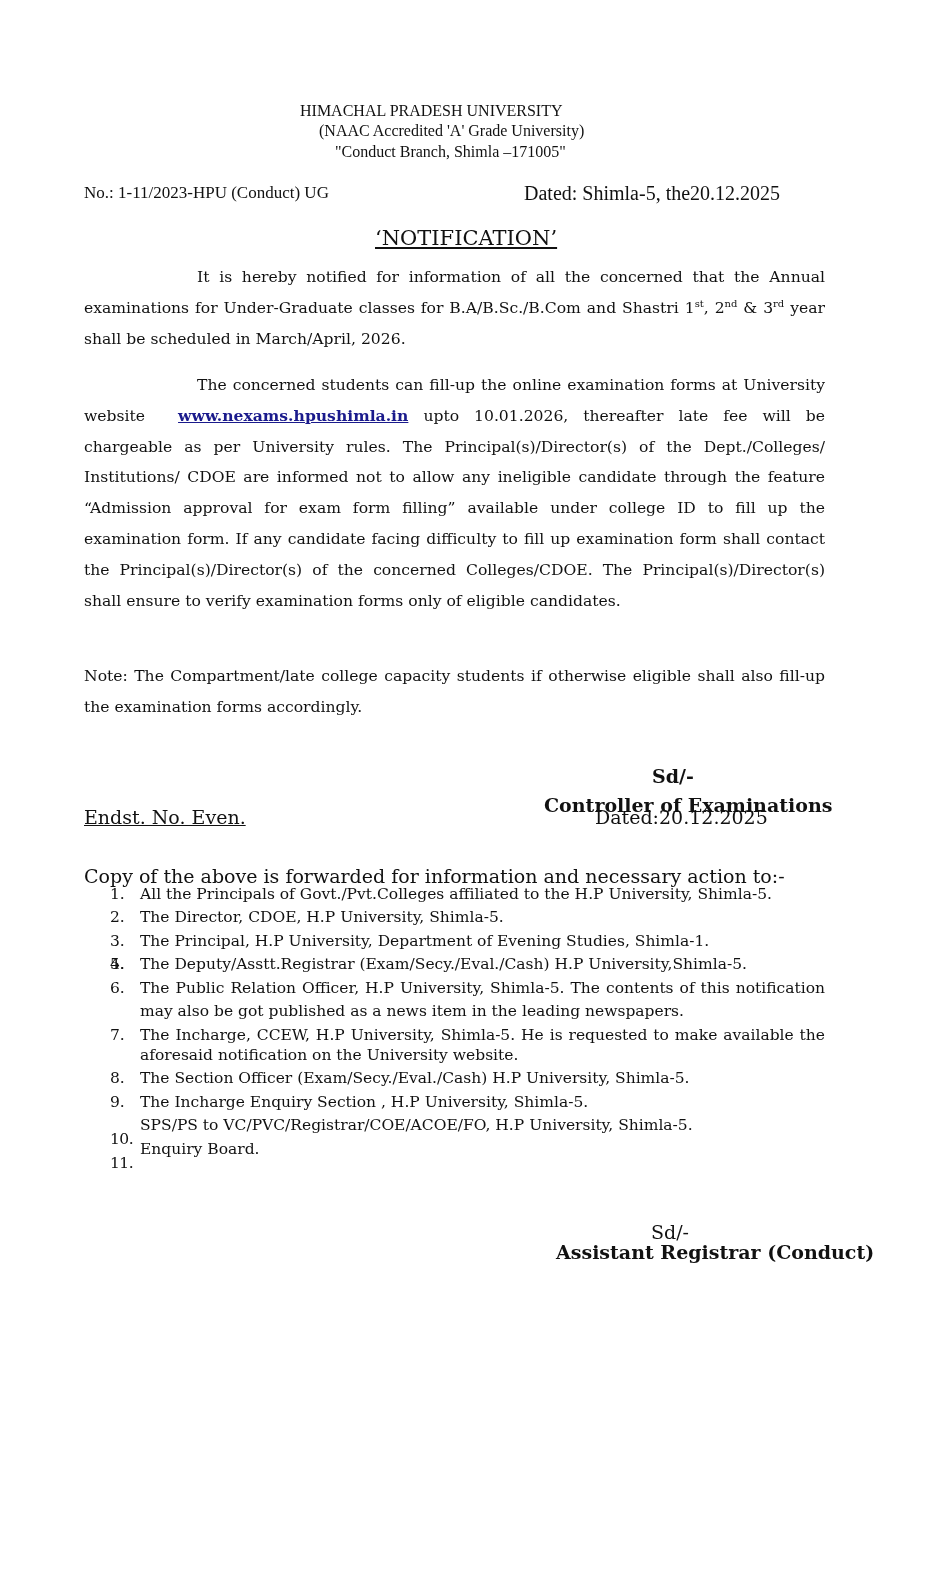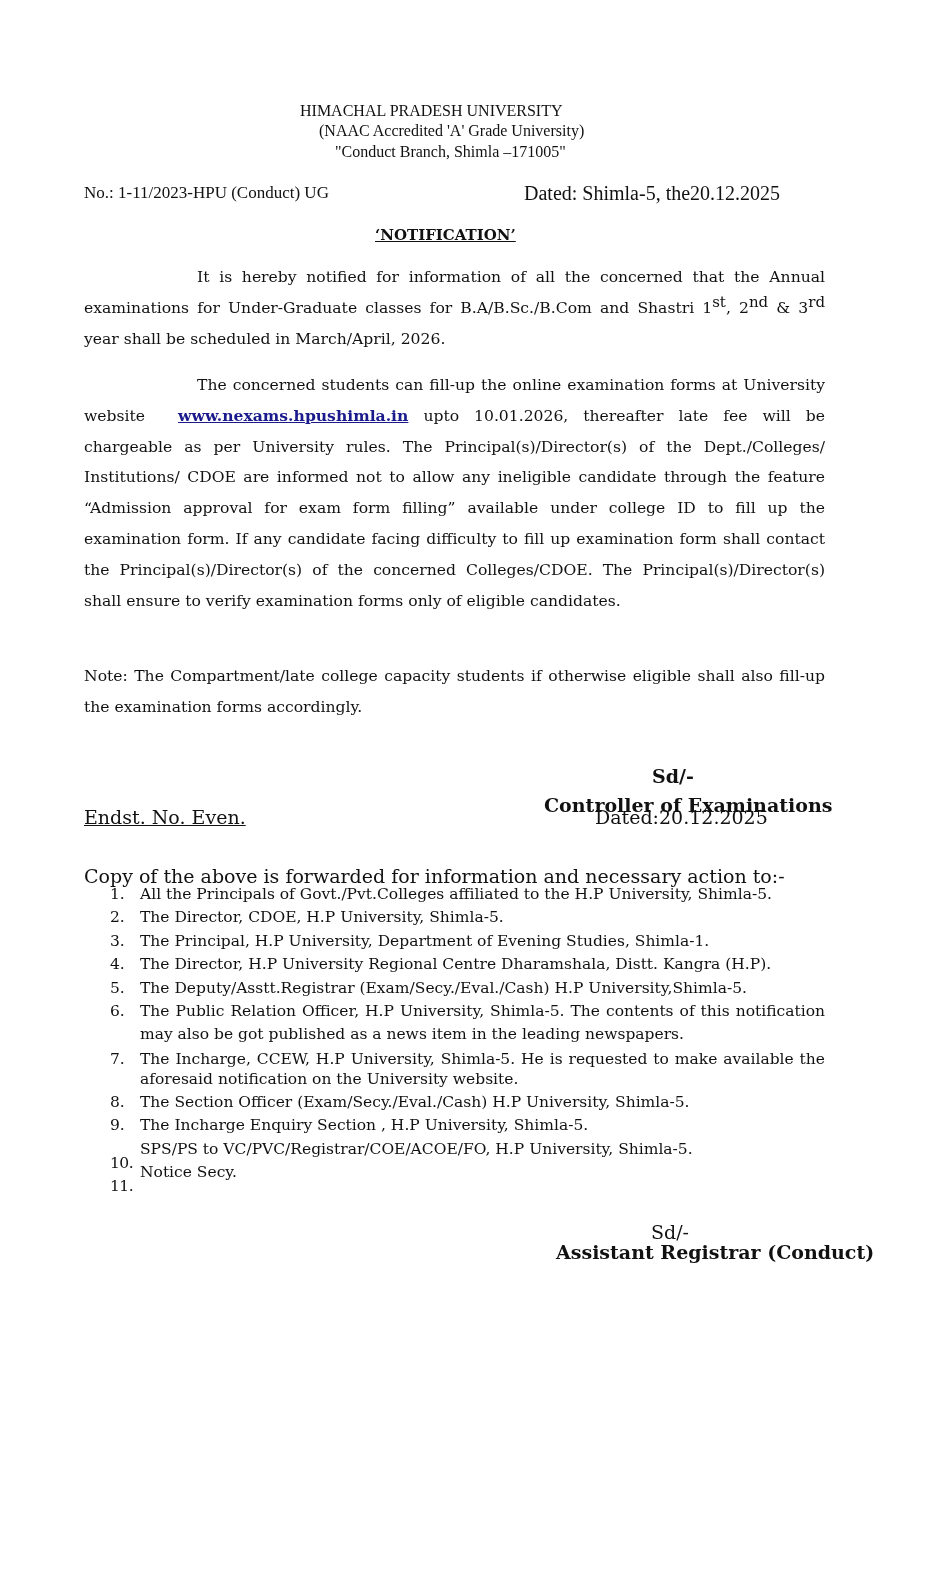--- a/index.html
+++ b/index.html
@@ -10,24 +10,24 @@
   }
   .abs { position: absolute; white-space: nowrap; }
   .hdr { font-family: "Liberation Serif", serif; font-size: 16px; line-height: 20px; }
   .body-text { font-family: "DejaVu Serif", serif; font-size: 19px; }
   .para {
     position: absolute; left: 84px; width: 741px;
     font-family: "DejaVu Serif", serif; font-size: 15.6px; line-height: 30.8px;
     text-align: justify; text-align-last: left; white-space: normal;
   }
   .indent { display: inline-block; width: 113px; }
-  sup { font-size: 15px; line-height: 0; vertical-align: 6px; }
+  sup { font-size: 10px; line-height: 0; vertical-align: 6px; }
   .link { color: #1a1a8c; font-weight: bold; text-decoration: underline; margin-left: 18px; }
   .bold { font-weight: bold; }
-  .notif-title { font-family: "DejaVu Serif", serif; font-weight: bold; font-size: 15px; text-decoration: underline; }
+  .notif-title { font-family: "DejaVu Serif", serif; font-weight: normal; font-size: 21px; text-decoration: underline; }
   .list {
     position: absolute; left: 110px; width: 715px; margin: 0; padding: 0; list-style: none;
     font-family: "DejaVu Serif", serif; font-size: 15.5px; line-height: 23.4px;
   }
   .list li { position: relative; padding-left: 30px; text-align: justify; text-align-last: left; }
   .list li .num { position: absolute; left: 0; top: 0; }
   .list li.tight .num { letter-spacing: -0.5px; margin-top: 14px; }
 </style>
 </head>
 <body>
@@ -51,24 +51,24 @@
 <div class="abs bold body-text" style="left:544px; top:786px;margin-top:8px;">Controller of Examinations</div>
 <div class="abs body-text" style="left:595px; top:806px;">Dated:20.12.2025</div>
 <div class="abs body-text" style="left:84px; top:806px;text-decoration:underline;">Endst. No. Even.</div>
 
 <div class="abs body-text" style="left:84px; top:865px;">Copy of the above is forwarded for information and necessary action to:-</div>
 
 <ul class="list" style="top:883px;">
   <li><span class="num">1.</span><span>All the Principals of Govt./Pvt.Colleges affiliated to the H.P University, Shimla-5.</span></li>
   <li><span class="num">2.</span><span>The Director, CDOE, H.P University, Shimla-5.</span></li>
   <li><span class="num">3.</span><span>The Principal, H.P University, Department of Evening Studies, Shimla-1.</span></li>
-  <li><span class="num">4.</span><span>The Director, H.P University Regional Centre Dharamshala, Distt. Kangra (H.P).</span></li>
+  <li><span class="num">4.</span></li>
   <li><span class="num">5.</span><span>The Deputy/Asstt.Registrar (Exam/Secy./Eval./Cash) H.P University,Shimla-5.</span></li>
   <li><span class="num">6.</span><span>The Public Relation Officer, H.P University, Shimla-5. The contents of this notification may also be got published as a news item in the leading newspapers.</span></li>
   <li style="line-height:20px; padding-top:2px; padding-bottom:2px;"><span class="num" style="top:2px;">7.</span><span>The Incharge, CCEW, H.P University, Shimla-5. He is requested to make available the aforesaid notification on the University website.</span></li>
   <li><span class="num">8.</span><span>The Section Officer (Exam/Secy./Eval./Cash) H.P University, Shimla-5.</span></li>
   <li><span class="num">9.</span><span>The Incharge Enquiry Section , H.P University, Shimla-5.</span></li>
   <li class="tight"><span class="num">10.</span><span>SPS/PS to VC/PVC/Registrar/COE/ACOE/FO, H.P University, Shimla-5.</span></li>
-  <li class="tight"><span class="num">11.</span><span>Notice Secy.</span></li>
+  <li class="tight"><span class="num">11.</span><span>Enquiry Board.</span></li>
 </ul>
 
 <div class="abs body-text" style="left:651px; top:1221px;">Sd/-</div>
 <div class="abs bold body-text" style="left:556px; top:1241px;">Assistant Registrar (Conduct)</div>
 
 </body></html>

